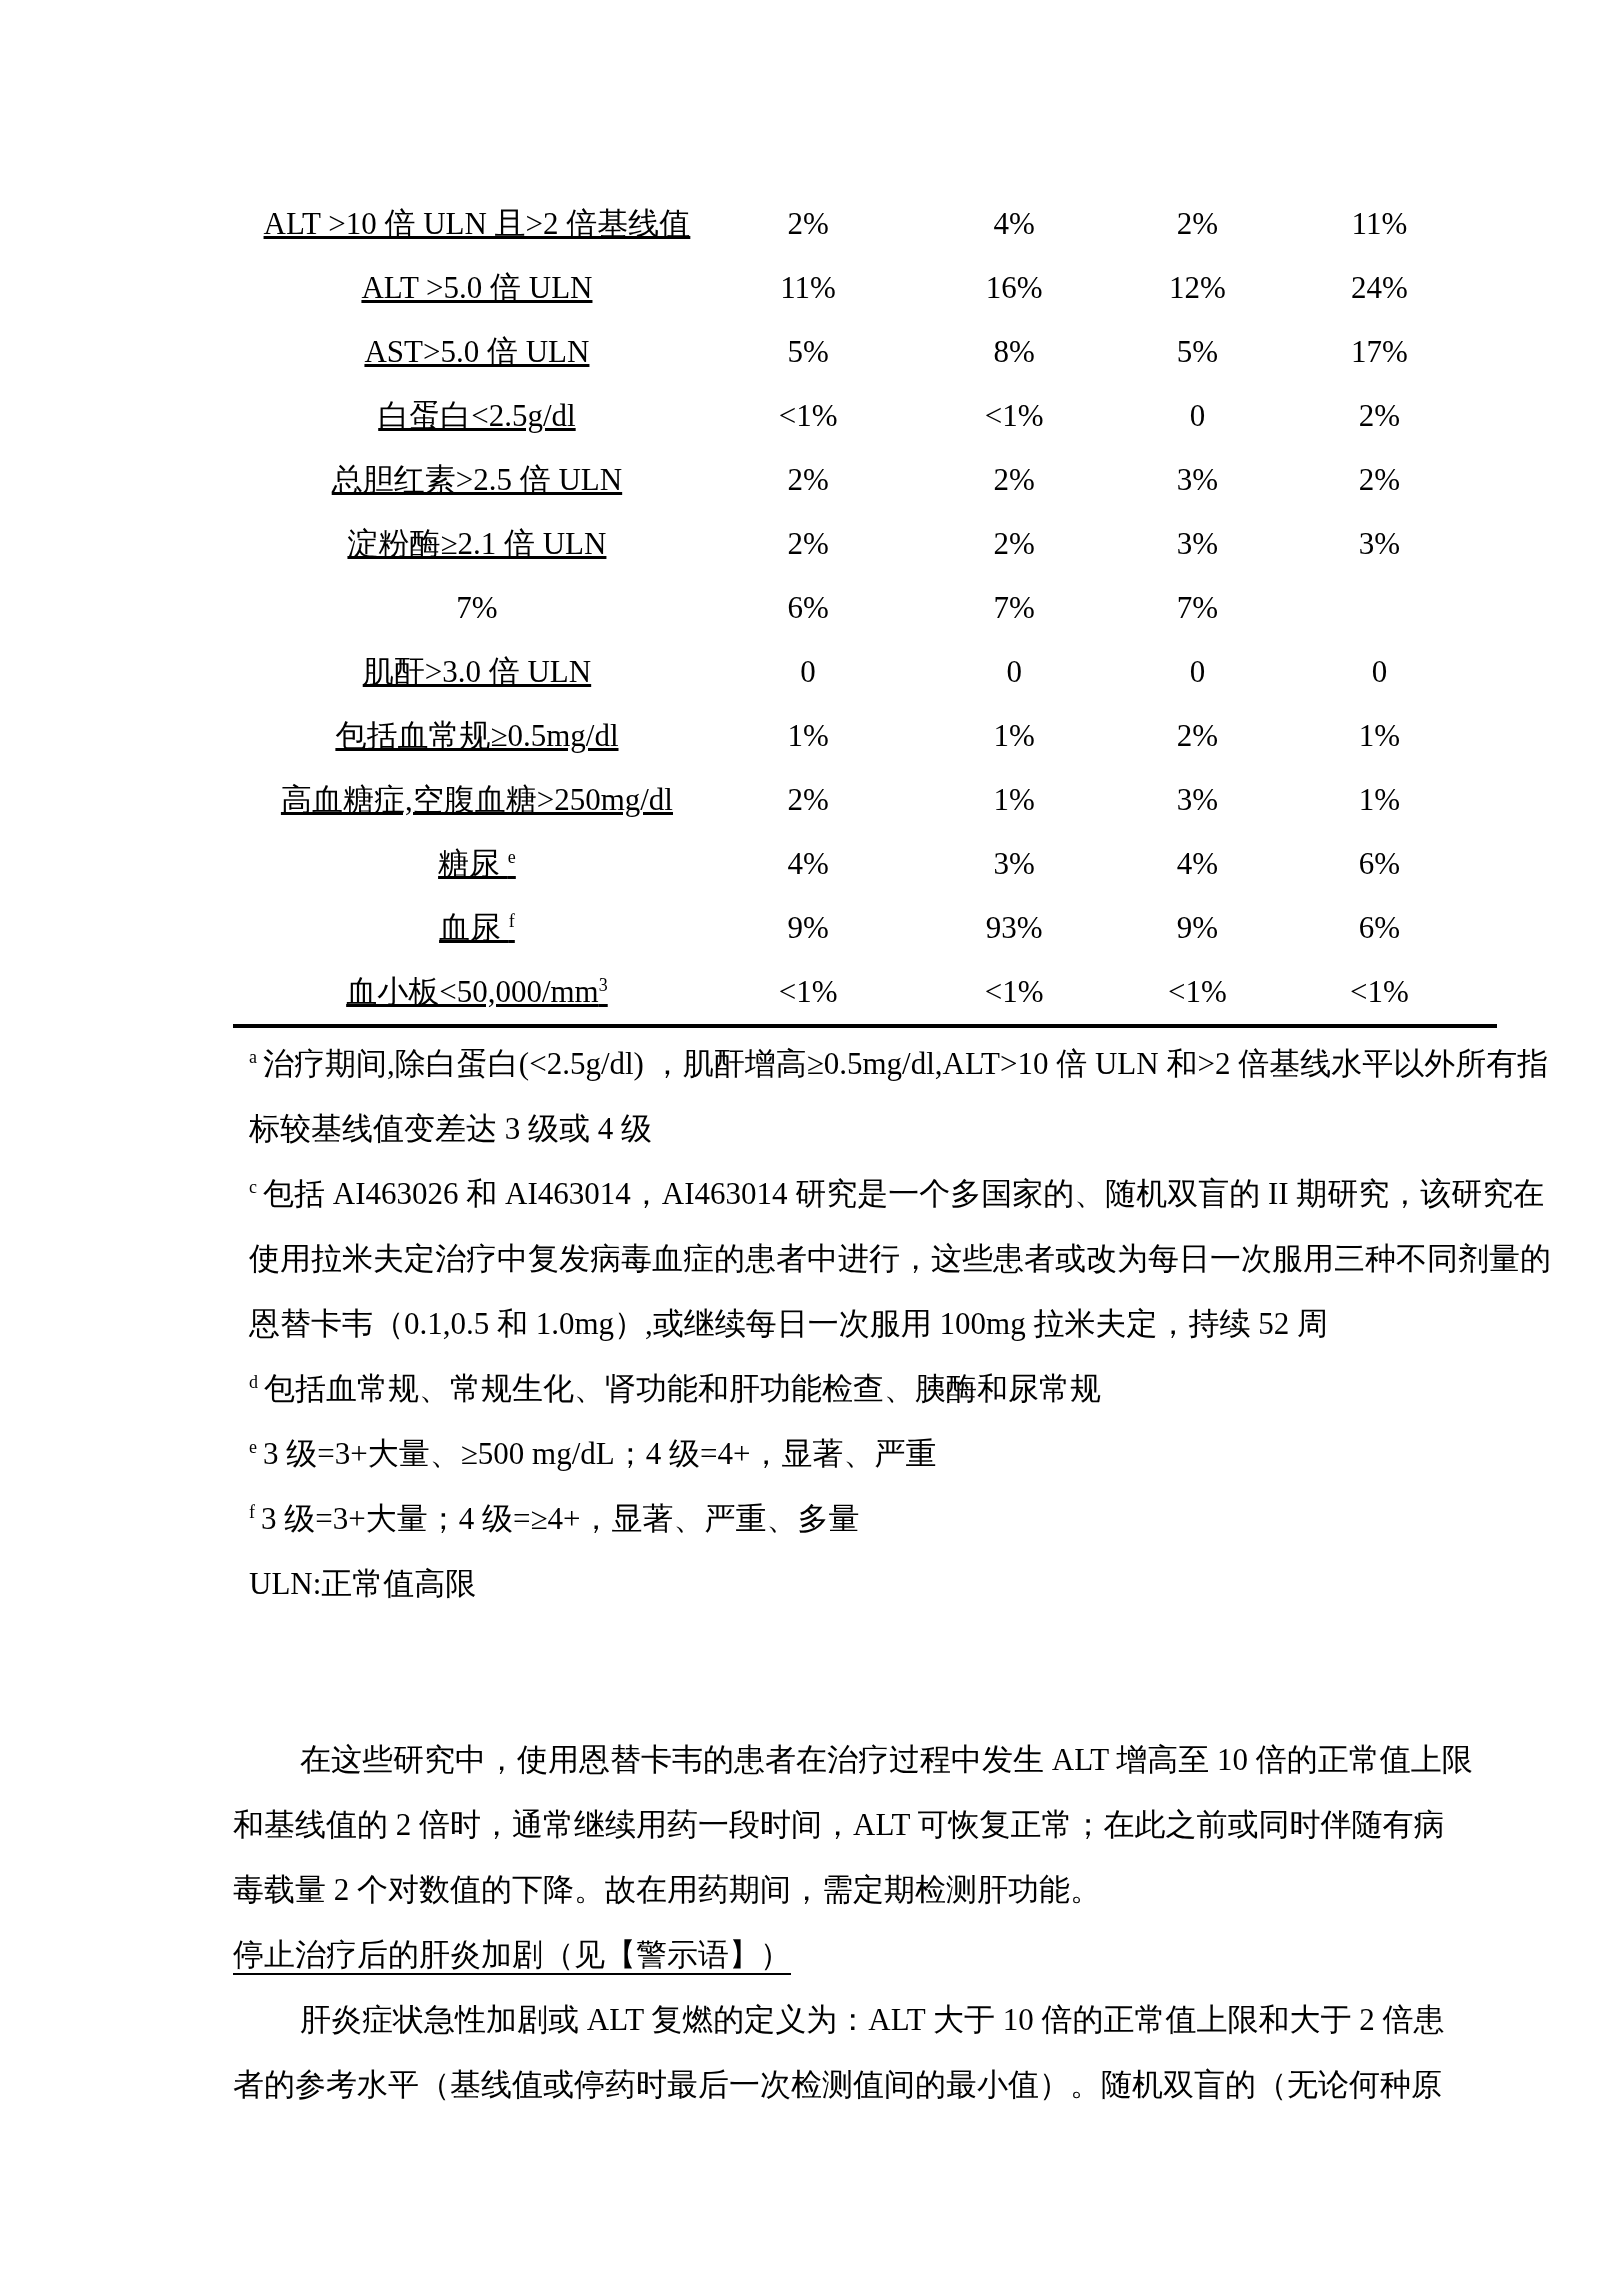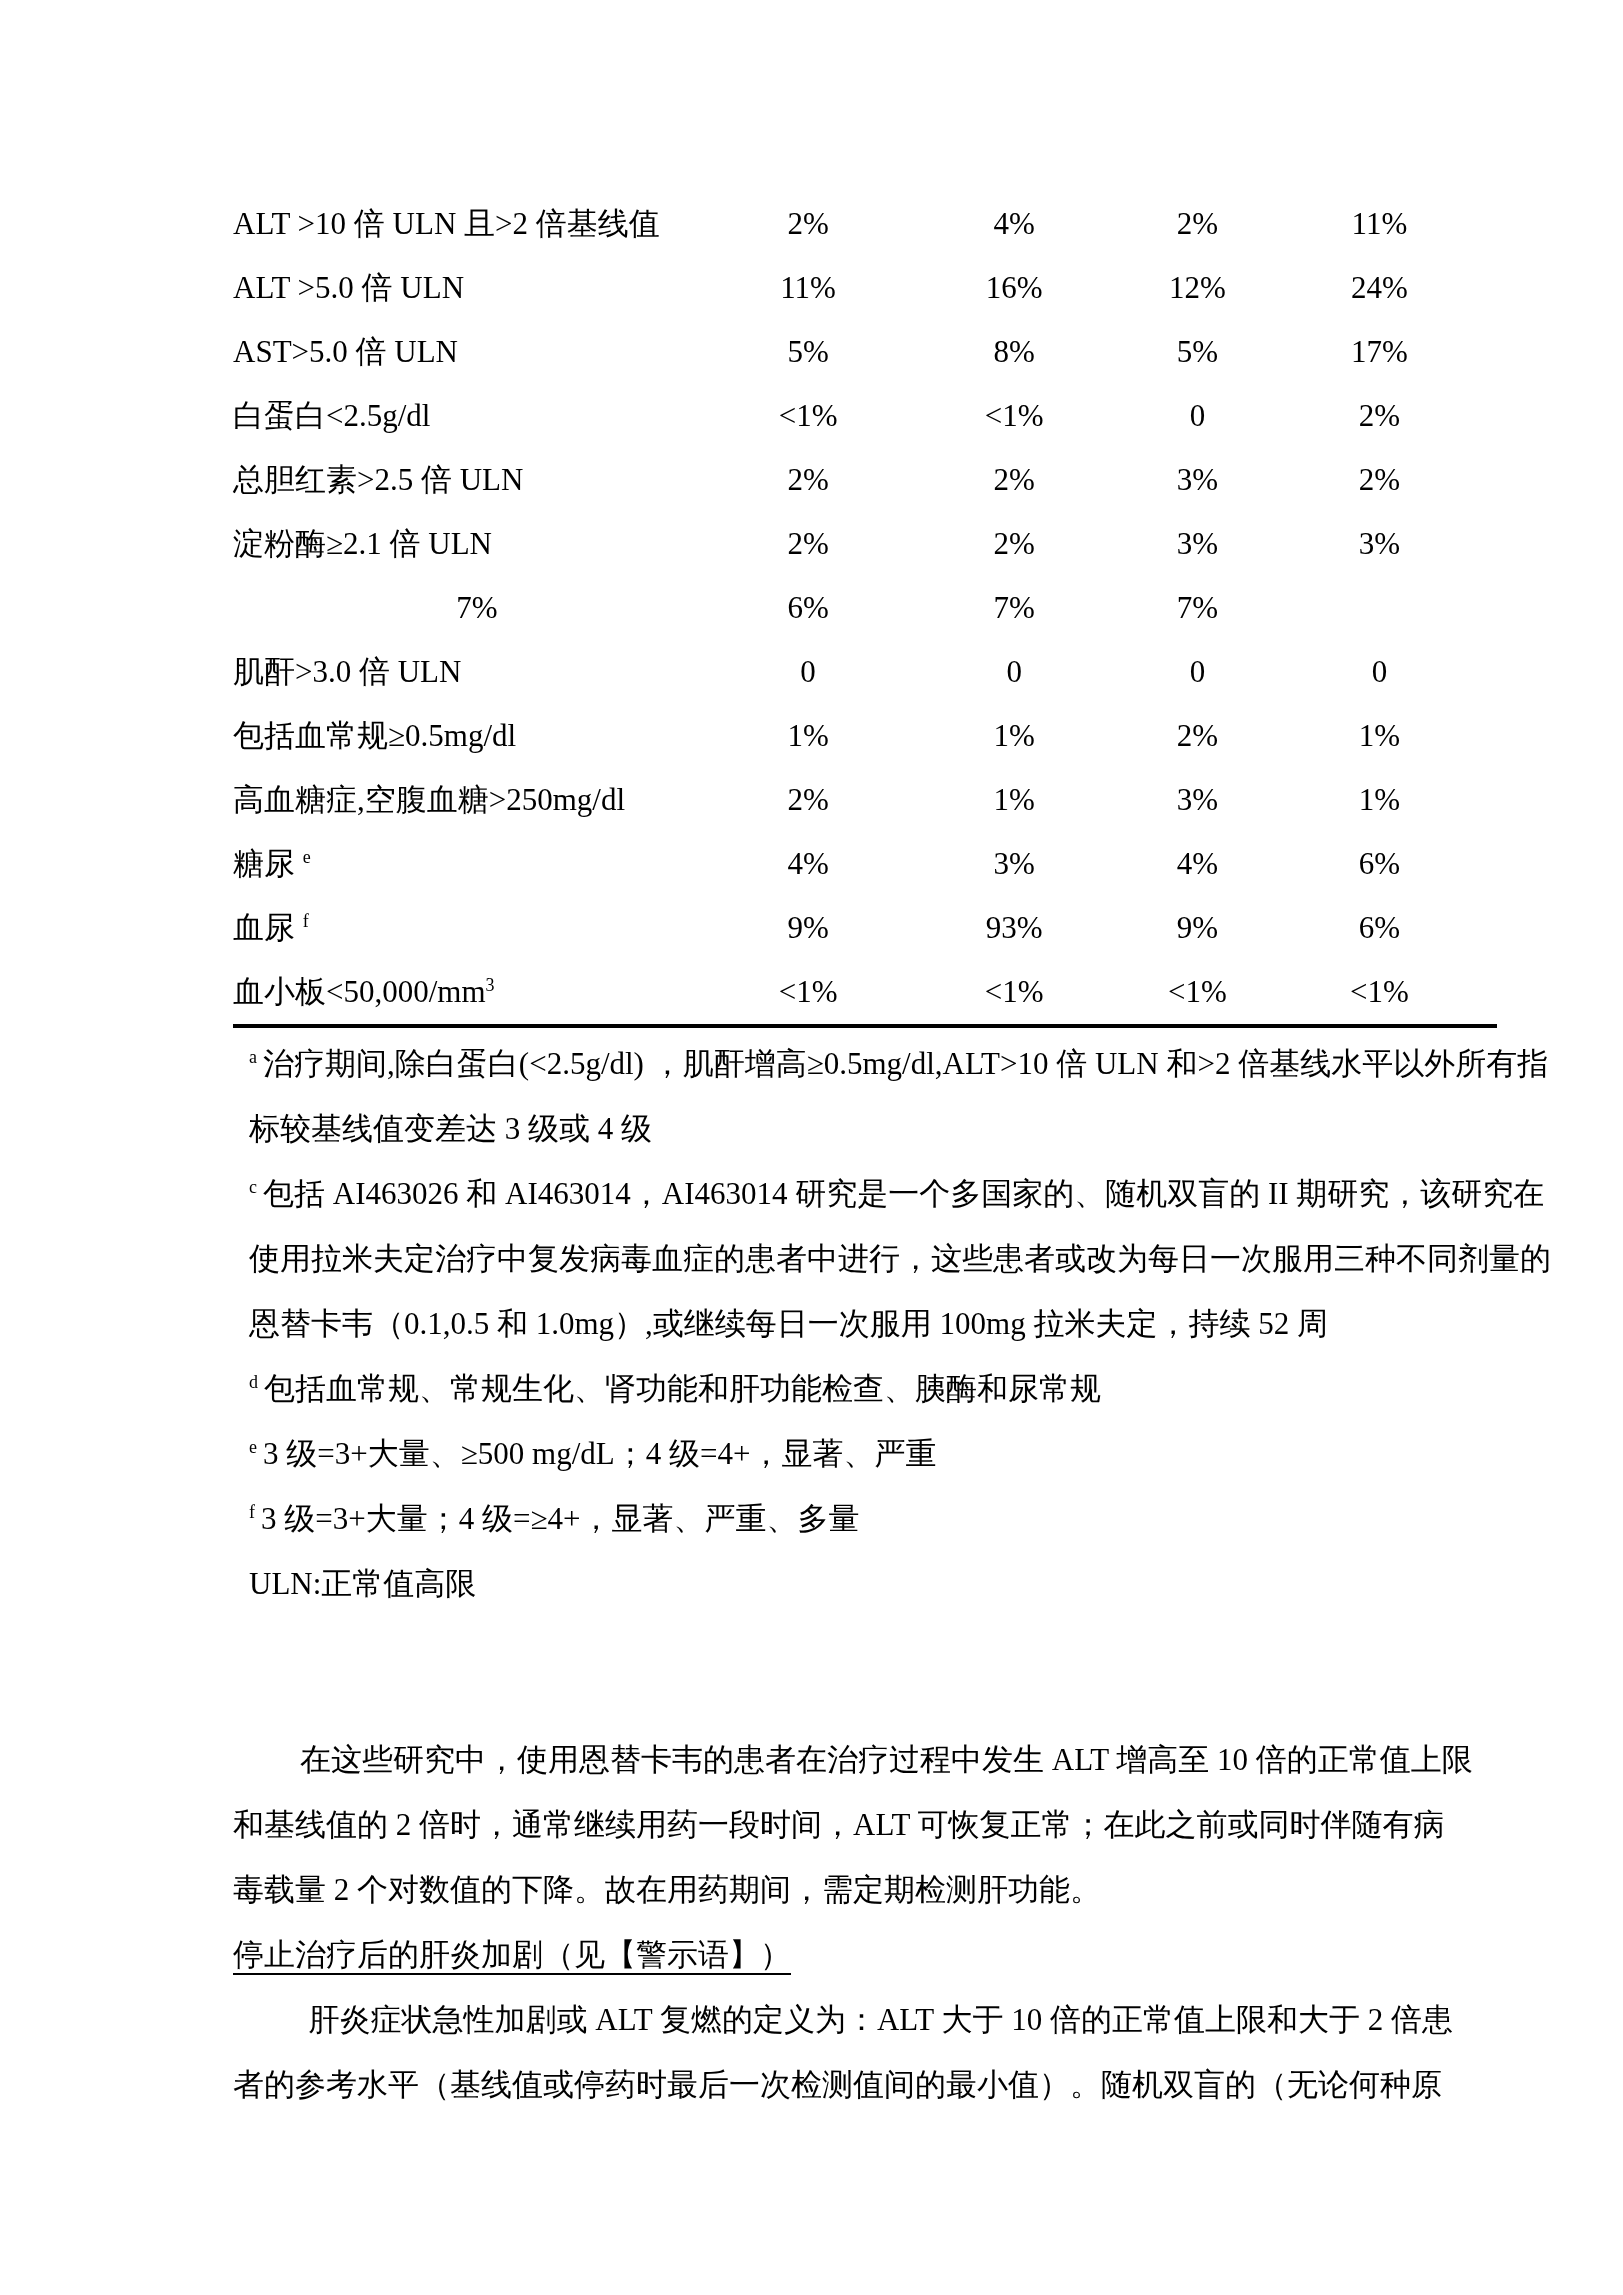--- a/index.html
+++ b/index.html
@@ -20,21 +20,21 @@
     top: 192px;
     width: 1264px;
     border-bottom: 4.1px solid #000;
   }
   .t-row {
     display: grid;
     grid-template-columns: 38.6% 13.8% 18.8% 10.2% 18.6%;
     height: 64px;
     align-items: center;
   }
-  .t-label { text-align: left; white-space: nowrap; }
+  .t-label { text-align: center; white-space: nowrap; text-decoration: underline; }
   .t-val   { text-align: center; white-space: nowrap; }
   sup {
     font-size: 0.58em;
     line-height: 0;
     vertical-align: super;
   }
   
   .footnotes {
     position: absolute;
     left: 233px;
@@ -53,21 +53,21 @@
     position: absolute;
     left: 233px;
     top: 1727px;
     width: 1220px;
   }
   .b-line {
     height: 65px;
     line-height: 65px;
     white-space: nowrap;
   }
-  .b-line.indent { padding-left: 67px; text-align: right; }
+  .b-line.indent { padding-left: 67px; }
   .b-line.underline .b-inner {
     text-decoration: underline;
     text-decoration-thickness: 2px;
     text-underline-offset: 8.2px;
   }
 </style>
 </head>
 <body>
 
 <div class="page">

